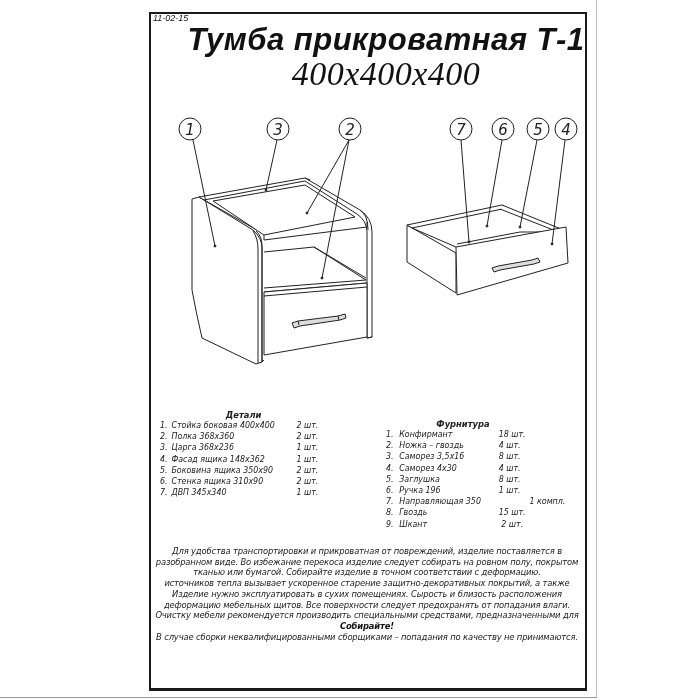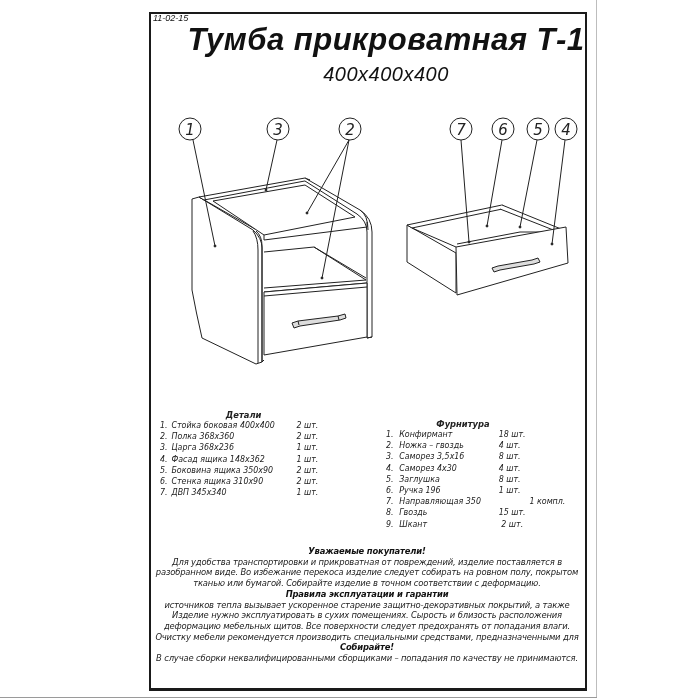--- a/index.html
+++ b/index.html
@@ -2,21 +2,21 @@
 <html><head>
 <meta charset="utf-8">
 <style>
   html, body { margin:0; padding:0; background:#fff; }
   body { width:700px; height:700px; position:relative; overflow:hidden; font-family:"DejaVu Sans", sans-serif; color:#111; }
   .outer-right { position:absolute; left:596px; top:0; width:1px; height:698px; background:#bdbdbd; }
   .outer-bottom { position:absolute; left:0; top:697px; width:597px; height:1px; background:#9a9a9a; }
   .frame { position:absolute; left:149px; top:12px; width:434px; height:674px; border:2px solid #1a1a1a; border-bottom-width:3px; border-right-width:2px; }
   .date { position:absolute; left:153px; top:13px; font-size:9px; font-style:italic; font-family:"Liberation Sans", sans-serif; }
   .title { position:absolute; left:150px; width:472px; top:22px; text-align:center; font-size:31px; font-weight:bold; font-style:italic; font-family:"Liberation Sans", sans-serif; letter-spacing:0.5px; line-height:36px; }
-  .dims { position:absolute; left:150px; width:472px; top:57px; text-align:center; font-size:20px; font-style:italic; font-family:Liberation Sans, sans-serif; letter-spacing:0.5px; line-height:34px; }
+  .dims { position:absolute; left:150px; width:472px; top:57px; text-align:center; font-size:34px; font-style:italic; font-family:Liberation Serif, serif; letter-spacing:0.5px; line-height:34px; }
   svg.drw { position:absolute; left:0; top:0; }
   .cad { font-family:"DejaVu Sans", sans-serif; font-style:italic; font-size:9px; color:#222; transform:scaleX(0.88); transform-origin:left top; }
   .parts { position:absolute; left:160px; top:409px; width:200px; }
   .hdr { font-weight:bold; text-align:center; font-style:italic; font-size:9.5px; }
   .row { position:relative; height:11.2px; line-height:11.2px; white-space:nowrap; }
   .row .num { position:absolute; left:0; }
   .row .nm { position:absolute; left:13px; }
   .row .qty { position:absolute; }
   .notes { position:absolute; left:152px; width:430px; top:546px; text-align:center; font-family:"DejaVu Sans", sans-serif; font-style:italic; font-size:8.4px; line-height:10.7px; color:#222; letter-spacing:-0.15px; }
   .notes .b { font-weight:bold; color:#111; }
@@ -204,24 +204,22 @@
       <span class="qty" style="left:128px">15 шт.</span>
     </div>
   <div class="row">
       <span class="num">9.</span>
       <span class="nm" style="left:15px">Шкант</span>
       <span class="qty" style="left:131px">2 шт.</span>
     </div>
 </div>
 
 <div class="notes">
-  <div class="b">Уважаемые покупатели!</div>
   <div>Для удобства транспортировки  и прикроватная от повреждений, изделие поставляется в</div>
   <div>разобранном виде. Во избежание перекоса изделие следует собирать на ровном полу, покрытом</div>
   <div>тканью или бумагой. Собирайте изделие в точном соответствии с деформацию.</div>
-  <div class="b">Правила эксплуатации и гарантии</div>
   <div>источников тепла вызывает ускоренное старение защитно-декоративных покрытий, а также</div>
   <div>Изделие нужно эксплуатировать в сухих помещениях. Сырость и близость расположения</div>
   <div>деформацию мебельных щитов. Все поверхности следует предохранять от попадания влаги.</div>
   <div>Очистку мебели рекомендуется производить специальными средствами, предназначенными для</div>
   <div class="b">Собирайте!</div>
   <div>В случае сборки неквалифицированными сборщиками – попадания по качеству не принимаются.</div>
 </div>
 
 </body></html>

